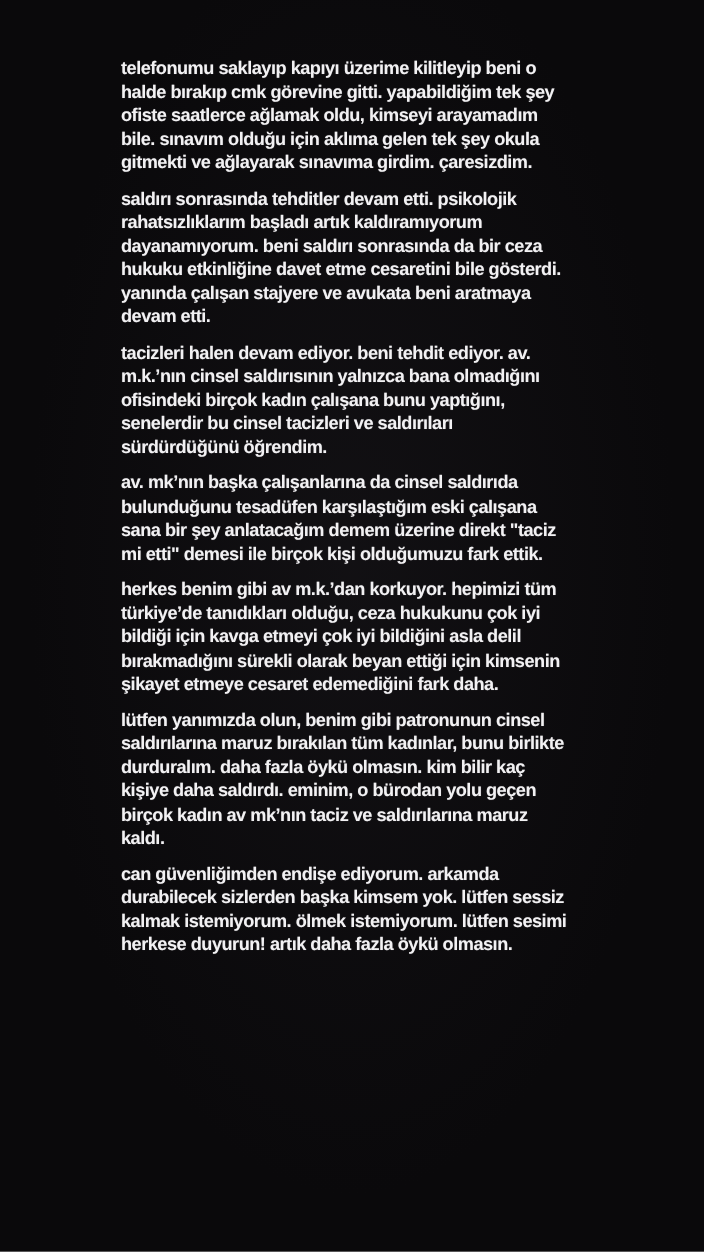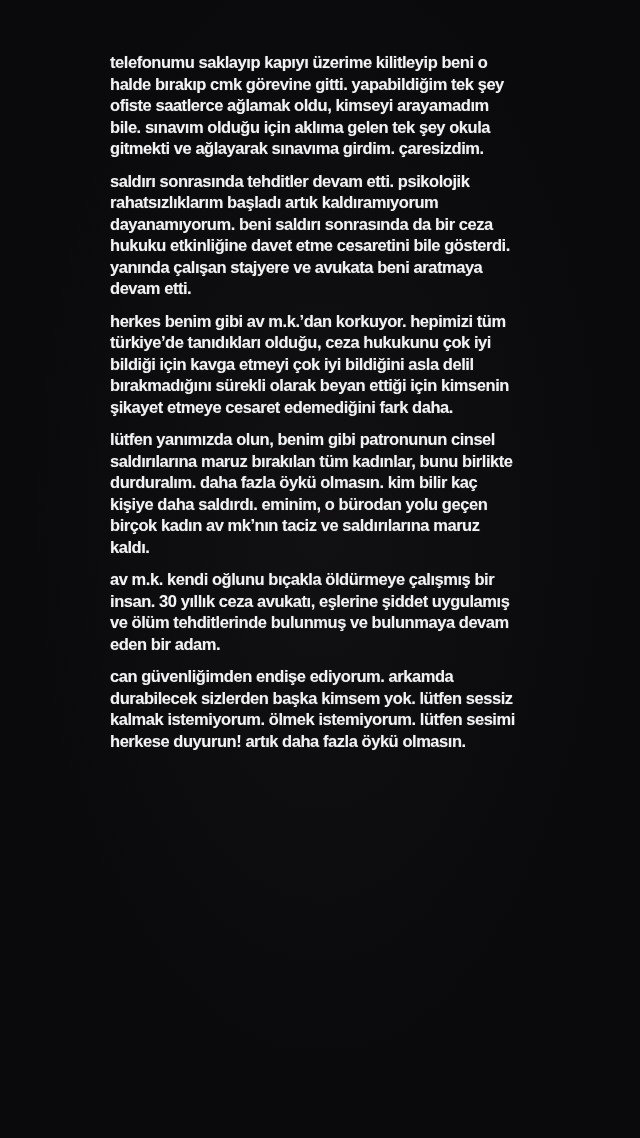--- a/index.html
+++ b/index.html
@@ -51,33 +51,38 @@
 halde bırakıp cmk görevine gitti. yapabildiğim tek şey
 ofiste saatlerce ağlamak oldu, kimseyi arayamadım
 bile. sınavım olduğu için aklıma gelen tek şey okula
 gitmekti ve ağlayarak sınavıma girdim. çaresizdim.</p>
     <p class="story-paragraph">saldırı sonrasında tehditler devam etti. psikolojik
 rahatsızlıklarım başladı artık kaldıramıyorum
 dayanamıyorum. beni saldırı sonrasında da bir ceza
 hukuku etkinliğine davet etme cesaretini bile gösterdi.
 yanında çalışan stajyere ve avukata beni aratmaya
 devam etti.</p>
+    <p class="story-paragraph">tacizleri halen devam ediyor. beni tehdit ediyor. av.
+m.k.’nın cinsel saldırısının yalnızca bana olmadığını
+ofisindeki birçok kadın çalışana bunu yaptığını,
+senelerdir bu cinsel tacizleri ve saldırıları
+sürdürdüğünü öğrendim.</p>
+    <p class="story-paragraph">av. mk’nın başka çalışanlarına da cinsel saldırıda
+bulunduğunu tesadüfen karşılaştığım eski çalışana
+sana bir şey anlatacağım demem üzerine direkt "taciz
+mi etti" demesi ile birçok kişi olduğumuzu fark ettik.</p>
     <p class="story-paragraph">herkes benim gibi av m.k.’dan korkuyor. hepimizi tüm
 türkiye’de tanıdıkları olduğu, ceza hukukunu çok iyi
 bildiği için kavga etmeyi çok iyi bildiğini asla delil
 bırakmadığını sürekli olarak beyan ettiği için kimsenin
 şikayet etmeye cesaret edemediğini fark daha.</p>
     <p class="story-paragraph">lütfen yanımızda olun, benim gibi patronunun cinsel
 saldırılarına maruz bırakılan tüm kadınlar, bunu birlikte
 durduralım. daha fazla öykü olmasın. kim bilir kaç
 kişiye daha saldırdı. eminim, o bürodan yolu geçen
 birçok kadın av mk’nın taciz ve saldırılarına maruz
 kaldı.</p>
-    <p class="story-paragraph">av m.k. kendi oğlunu bıçakla öldürmeye çalışmış bir
-insan. 30 yıllık ceza avukatı, eşlerine şiddet uygulamış
-ve ölüm tehditlerinde bulunmuş ve bulunmaya devam
-eden bir adam.</p>
     <p class="story-paragraph">can güvenliğimden endişe ediyorum. arkamda
 durabilecek sizlerden başka kimsem yok. lütfen sessiz
 kalmak istemiyorum. ölmek istemiyorum. lütfen sesimi
 herkese duyurun! artık daha fazla öykü olmasın.</p>
   </div>
 </div>
 
 </body></html>

